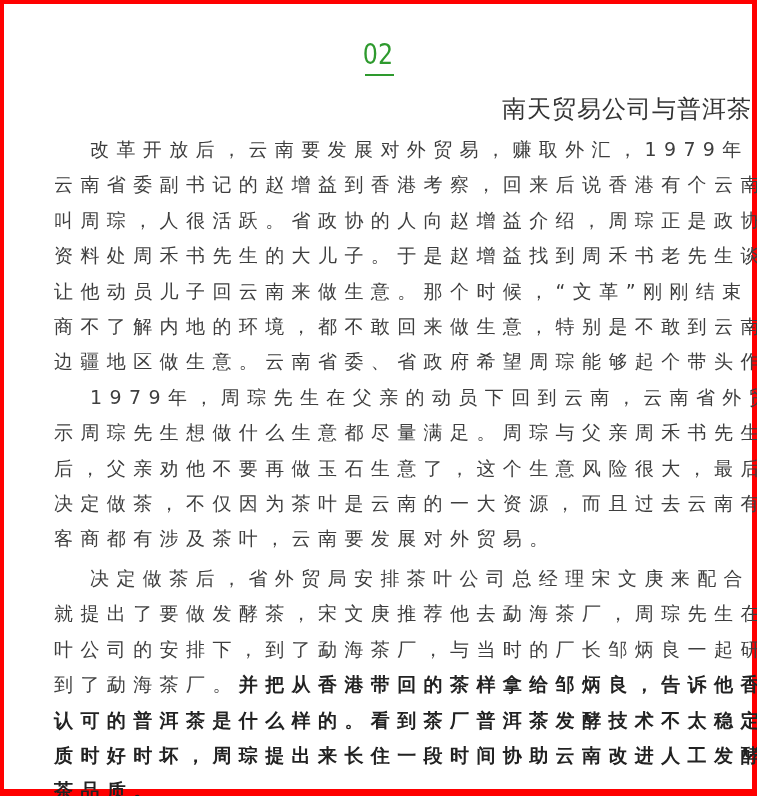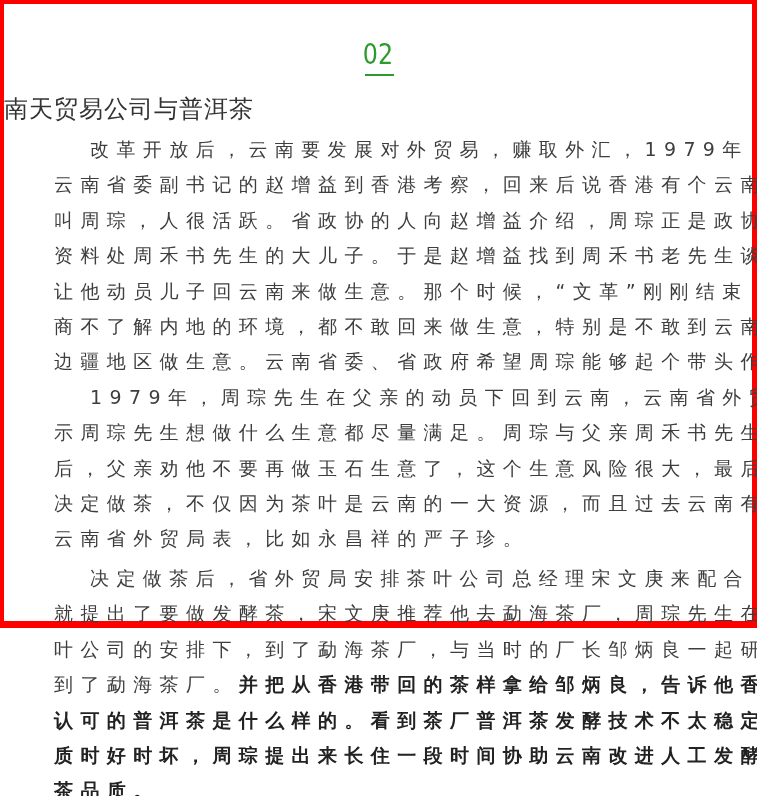--- a/index.html
+++ b/index.html
@@ -1,19 +1,19 @@
 <!DOCTYPE html>
 <html><head>
   <meta charset="utf-8">
   <style>
     html, body { margin: 0; padding: 0; background: #ffffff; }
     body { width: 757px; height: 796px; overflow: hidden; position: relative; }
     .frame {
       position: absolute; left: 0; top: 0;
-      width: 757px; height: 628px;
+      width: 757px; height: 796px;
       box-sizing: border-box;
       border-style: solid;
       border-color: #ff0000;
       border-width: 4px 5px 7px 4px;
       background: #ffffff;
     }
     .section-number {
       position: absolute; left: 0; width: 748px; top: 34px;
       text-align: center;
       font-family: "DejaVu Sans", sans-serif;
@@ -23,21 +23,21 @@
       transform: scaleX(0.85);
       line-height: 34px;
     }
     .section-rule {
       position: absolute; left: 361px; top: 70px;
       width: 29px; height: 2px;
       background: #2e9a2e;
     }
     .title {
       position: absolute; left: 0; width: 748px; top: 88px;
-      text-align: left;
+      text-align: right;
       font-family: "DejaVu Serif", serif;
       font-size: 24px; line-height: 34px;
       color: #333333;
       letter-spacing: 1px;
     }
     .article {
       position: absolute; left: 50px; top: 128px; width: 660px;
       font-family: "DejaVu Sans", sans-serif;
       font-size: 19px;
       line-height: 35.4px;
@@ -65,21 +65,21 @@
       <span class="line">资料处周禾书先生的大儿子。于是赵增益找到周禾书老先生谈话，</span>
       <span class="line">让他动员儿子回云南来做生意。那个时候，“文革”刚刚结束，港</span>
       <span class="line">商不了解内地的环境，都不敢回来做生意，特别是不敢到云南这种</span>
       <span class="line">边疆地区做生意。云南省委、省政府希望周琮能够起个带头作用。</span>
     </p>
     <p>
       <span class="line">1979年，周琮先生在父亲的动员下回到云南，云南省外贸局表</span>
       <span class="line">示周琮先生想做什么生意都尽量满足。周琮与父亲周禾书先生商量</span>
       <span class="line">后，父亲劝他不要再做玉石生意了，这个生意风险很大，最后他们</span>
       <span class="line">决定做茶，不仅因为茶叶是云南的一大资源，而且过去云南有名的</span>
-      <span class="line">云南省外贸局表，比如永昌祥的严子珍。</span>
+      <span class="line">客商都有涉及茶叶，云南要发展对外贸易。</span>
     </p>
     <p style="margin-top:4px">
       <span class="line">决定做茶后，省外贸局安排茶叶公司总经理宋文庚来配合，周琮</span>
       <span class="line">就提出了要做发酵茶，宋文庚推荐他去勐海茶厂，周琮先生在省茶</span>
       <span class="line">叶公司的安排下，到了勐海茶厂，与当时的厂长邹炳良一起研究普</span>
       <span class="line"><span>到了勐海茶厂。</span><span class="bold">并把从香港带回的茶样拿给邹炳良，告诉他香港市场</span></span>
       <span class="line bold">认可的普洱茶是什么样的。看到茶厂普洱茶发酵技术不太稳定，品</span>
       <span class="line bold">质时好时坏，周琮提出来长住一段时间协助云南改进人工发酵普洱</span>
       <span class="line bold">茶品质。</span>
     </p>

